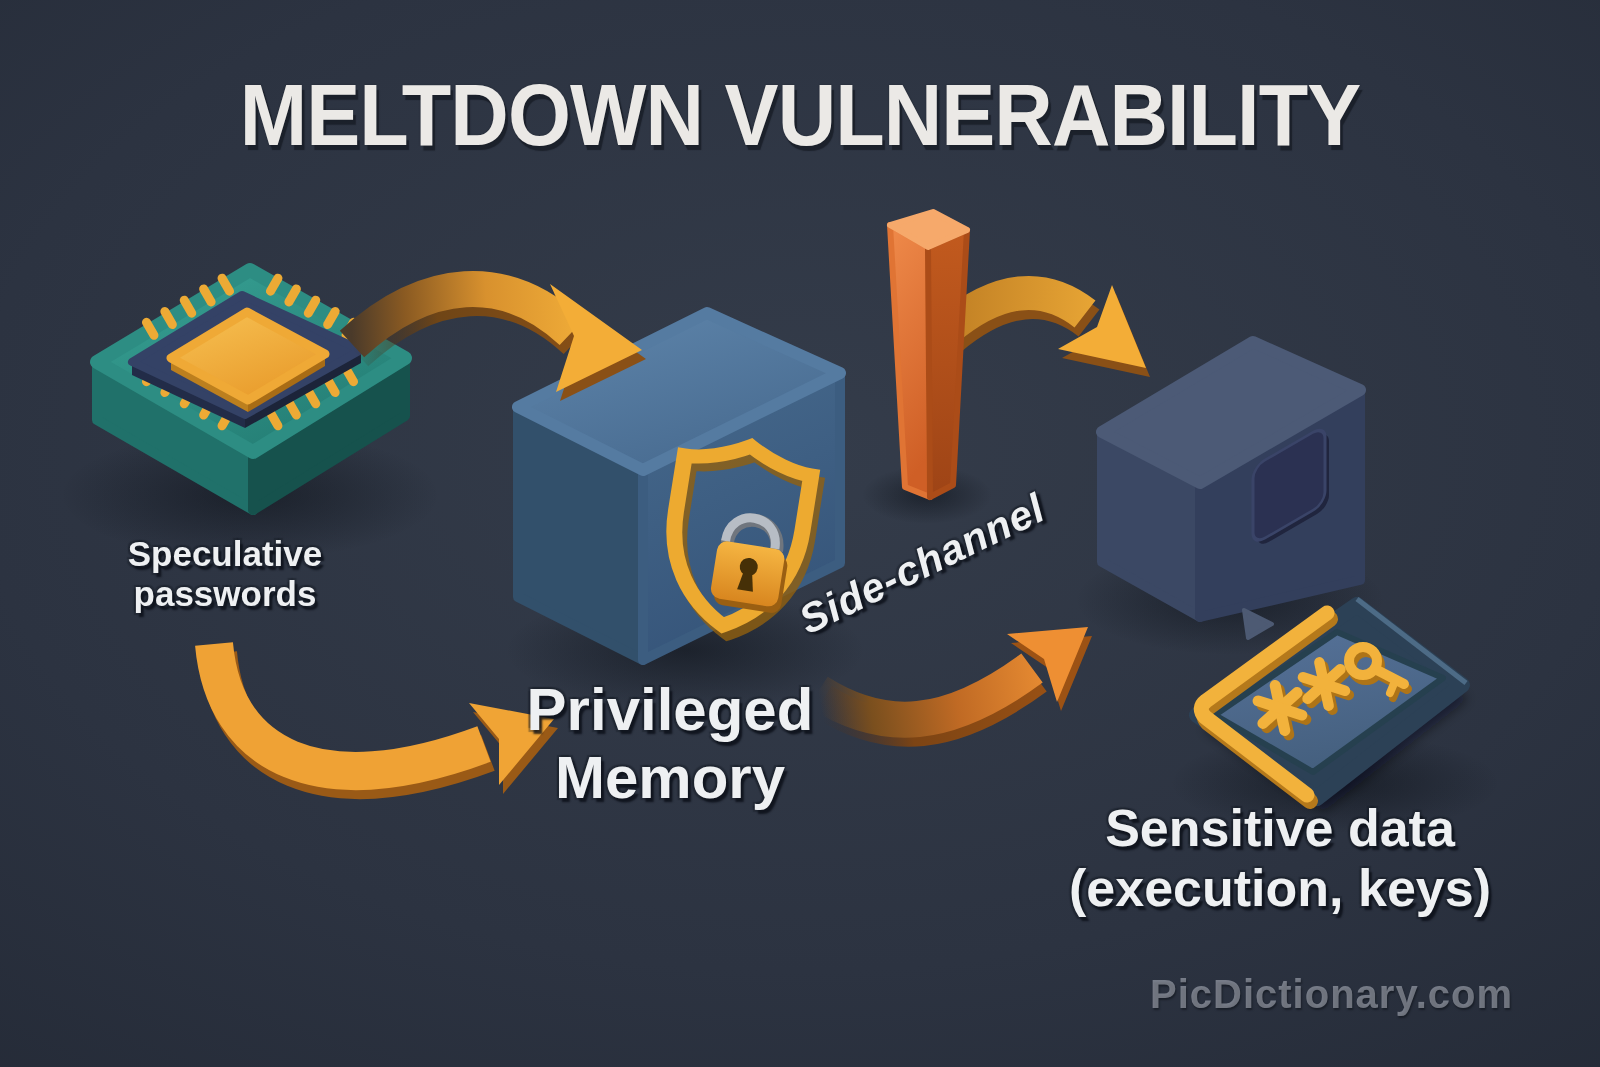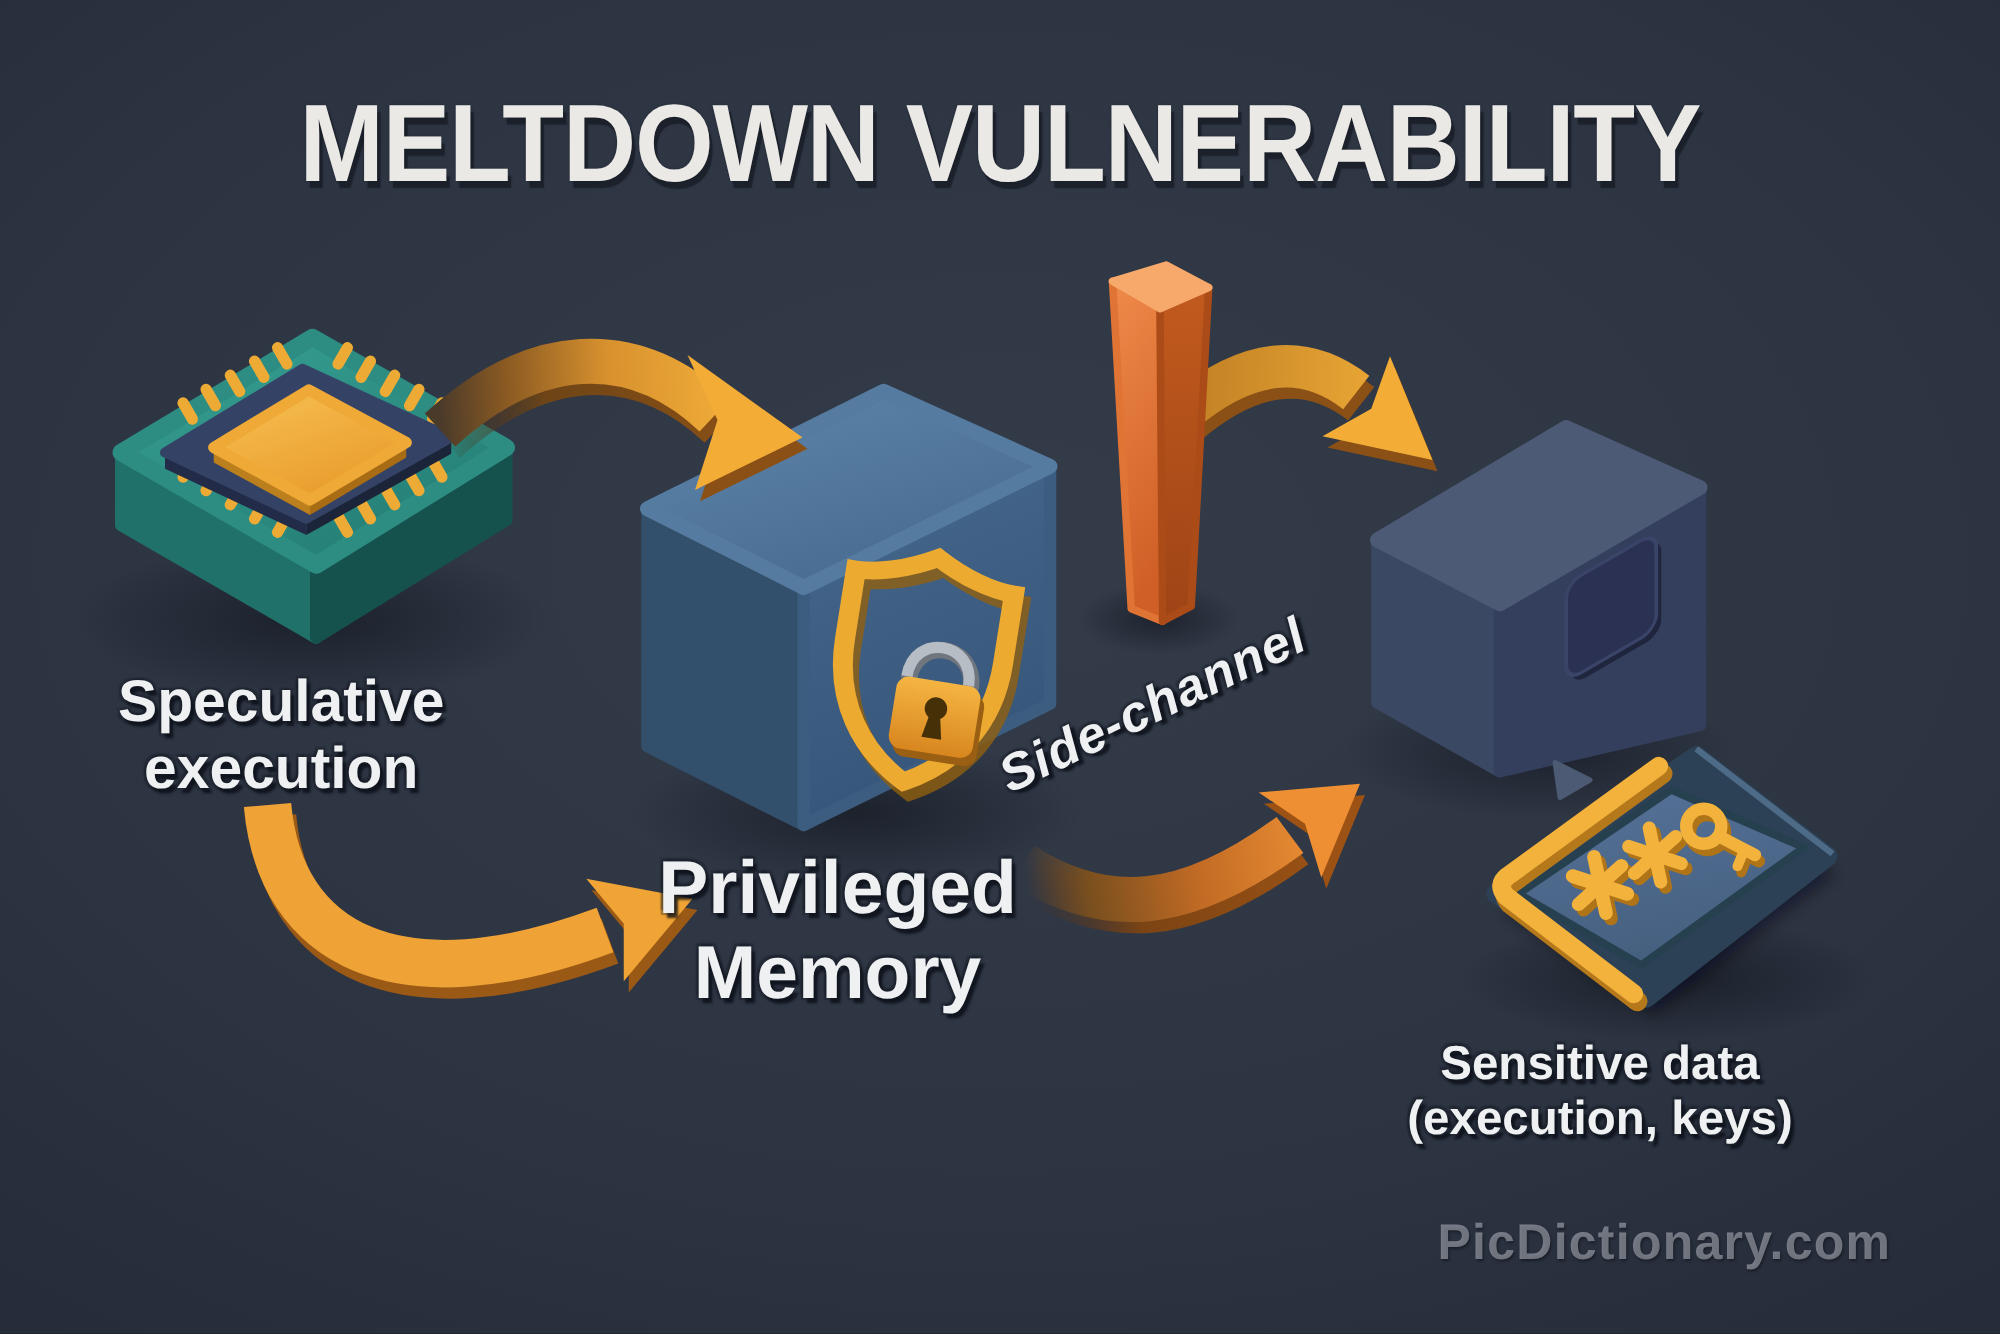--- a/index.html
+++ b/index.html
@@ -12,25 +12,25 @@
     position:absolute;top:64px;left:50%;margin:0;white-space:nowrap;
     transform:translateX(-50%) scaleX(0.92);transform-origin:center;
     font-size:88px;font-weight:800;letter-spacing:-1px;color:#ebe9e6;
     text-shadow:3px 5px 1px rgba(12,16,24,.55),0 0 2px rgba(12,16,24,.35);
   }
   .label{
     position:absolute;color:#eef0f2;font-weight:700;text-align:center;
     text-shadow:-2px -2px 1px rgba(16,22,32,.35),2px -2px 1px rgba(16,22,32,.35),
       -2px 2px 1px rgba(16,22,32,.35),3px 4px 2px rgba(10,14,22,.8);
   }
-  .label-spec{left:55px;top:534px;width:340px;font-size:47px;line-height:1.13;}
+  .label-spec{left:55px;top:534px;width:340px;font-size:35px;line-height:1.13;}
   .label-priv{left:495px;top:676px;width:350px;font-size:60px;line-height:1.13;}
   .label-side{left:788px;top:538px;width:280px;font-size:41px;font-style:italic;
     transform:rotate(-26deg);text-align:left;letter-spacing:1px;}
-  .label-sens{left:1045px;top:798px;width:470px;font-size:38px;line-height:1.16;margin-top:31px;}
+  .label-sens{left:1045px;top:798px;width:470px;font-size:52px;line-height:1.16;}
   .watermark{
     position:absolute;left:1150px;top:972px;width:412px;
     font-size:40px;font-weight:700;color:rgba(205,210,220,.48);letter-spacing:1px;
     text-shadow:1px 2px 2px rgba(10,14,20,.5);
   }
   .shadow{position:absolute;background:radial-gradient(closest-side,rgba(8,12,18,.5),rgba(8,12,18,0));}
   .sh-chip{left:60px;top:430px;width:380px;height:130px;}
   .sh-cube{left:505px;top:590px;width:360px;height:120px;}
   .sh-bar{left:862px;top:466px;width:130px;height:58px;}
   .sh-box{left:1075px;top:545px;width:310px;height:110px;}
@@ -261,21 +261,21 @@
           <stop offset="1" stop-color="#9e4416"></stop>
       </linearGradient>
     </defs>
     <polygon points="20,20 58,42 60,292 35,282" fill="url(#barFront)" stroke="#e07434" stroke-width="6" stroke-linejoin="round"></polygon>
     <polygon points="58,42 97,25 83,280 60,292" fill="url(#barSide)" stroke="#ab4c18" stroke-width="6" stroke-linejoin="round"></polygon>
     <polygon points="20,20 63,7 97,25 58,42" fill="#f6a96b" stroke="#f6a96b" stroke-width="6" stroke-linejoin="round"></polygon>
   </svg>
 
   <div class="label label-spec">
     <div>Speculative</div>
-    <div>execution</div>
+    <div>passwords</div>
   </div>
 
   <div class="label label-priv">
     <div>Privileged</div>
     <div>Memory</div>
   </div>
 
   <div class="label label-side">Side-channel</div>
 
   <div class="label label-sens">

